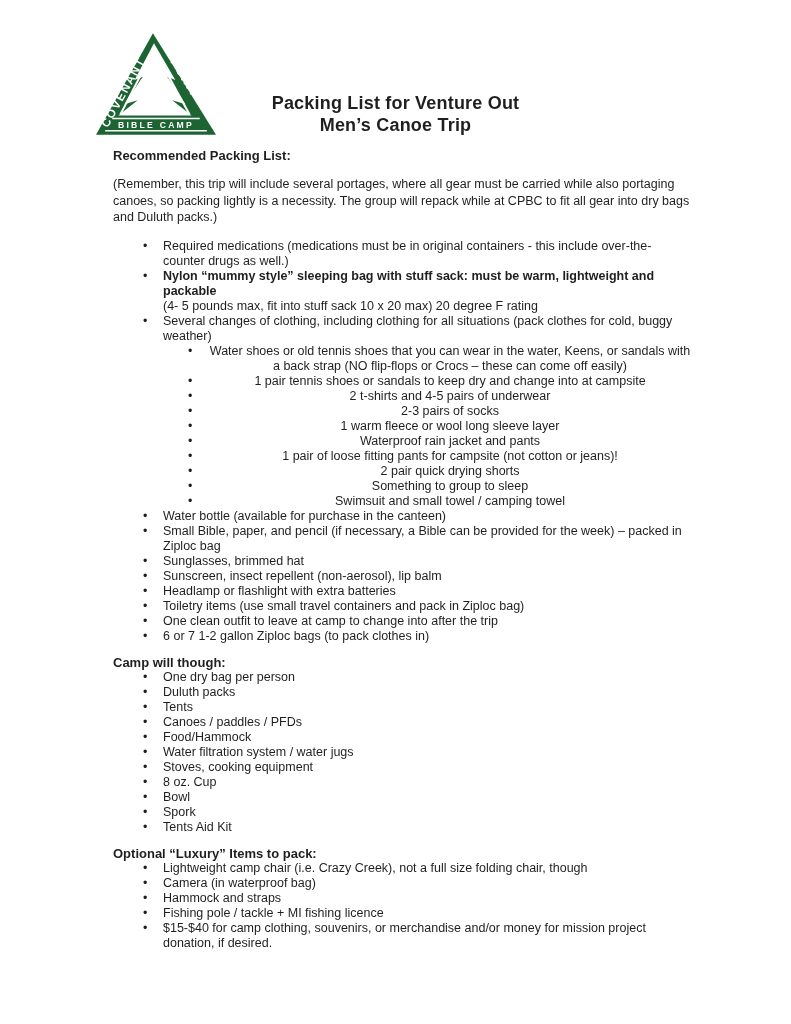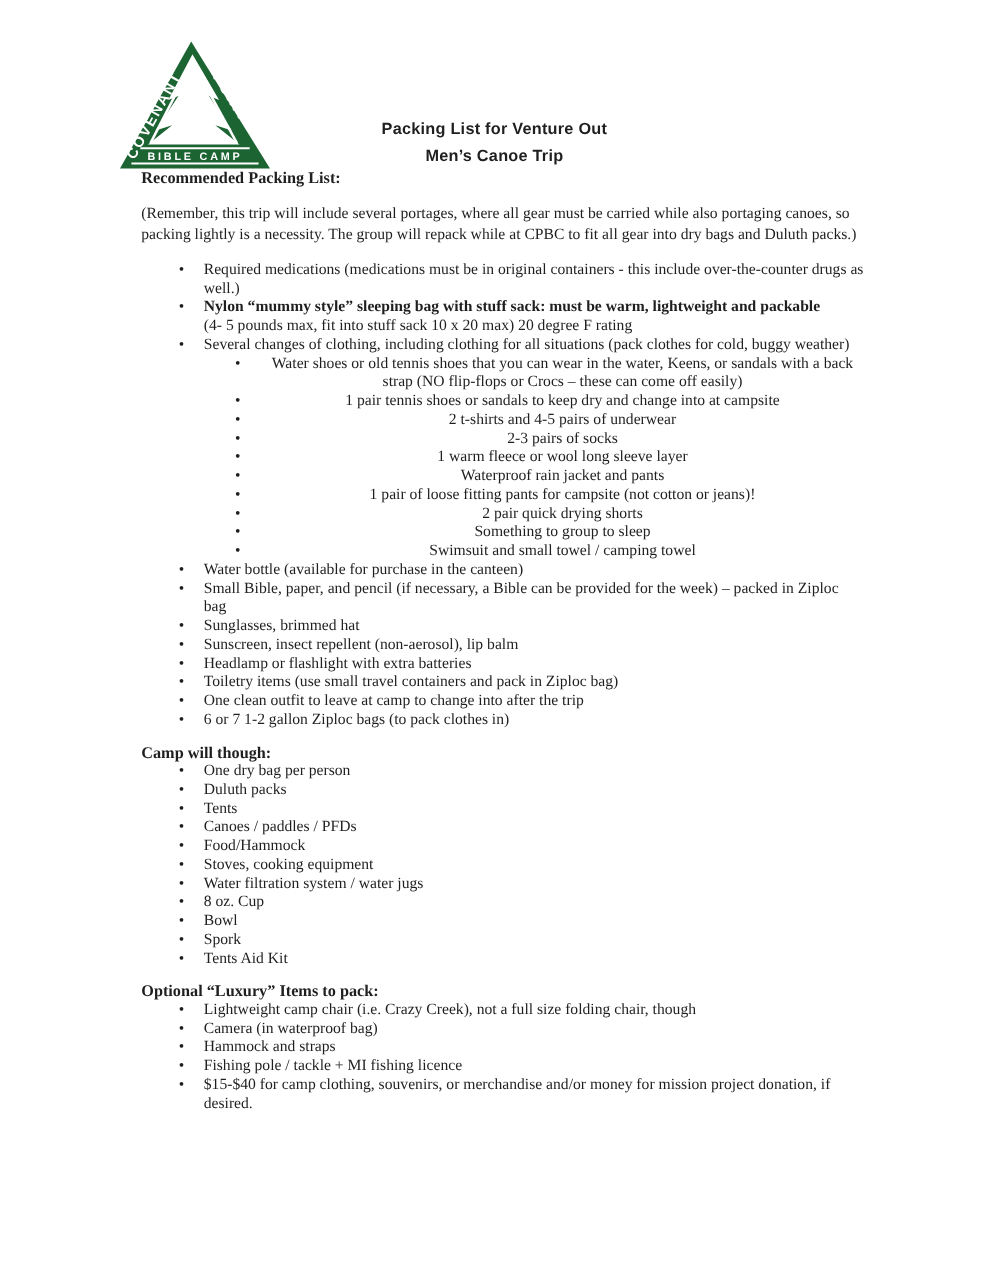--- a/index.html
+++ b/index.html
@@ -7,26 +7,26 @@
     position:relative;
     width:791px;height:1024px;
     background:#ffffff;
     font-family:"Liberation Sans",sans-serif;
     color:#1f1f1f;
     overflow:hidden;
   }
   .logo{position:absolute;left:96px;top:33px;width:120px;height:104px;}
   .titles{
     position:absolute;left:0;top:92px;width:100%;
-    text-align:center;font-weight:700;font-size:13px;line-height:22px;
+    text-align:center;font-weight:700;font-size:18px;line-height:22px;
     letter-spacing:0.2px;
   }
   .content{
-    position:absolute;left:113px;top:134px;width:578px;
-    font-size:12.5px;line-height:15px;font-family:Liberation Serif, serif;
+    position:absolute;left:113px;top:148px;width:578px;
+    font-size:12.5px;line-height:15px;
   }
   .h{font-weight:700;font-size:13px;line-height:15px;}
   .sec{margin-top:11px;}
   .intro{margin:13px 0 0 0;line-height:16.5px;}
   ul{list-style:none;margin:0;padding:0;}
   ul.gap-top{margin-top:13px;}
   .lvl1>li{position:relative;padding-left:50px;}
   .lvl1>li::before{content:"\2022";position:absolute;left:30px;top:0;}
   .lvl2>li{position:relative;padding-left:46px;text-align:center;}
   .lvl2>li::before{content:"\2022";position:absolute;left:25px;top:0;}
@@ -90,22 +90,22 @@
         <li><span>6 or 7 1-2 gallon Ziploc bags (to pack clothes in)</span></li>
       </ul>
 
     <div class="h sec">Camp will though:</div>
     <ul class="lvl1">
         <li><span>One dry bag per person</span></li>
         <li><span>Duluth packs</span></li>
         <li><span>Tents</span></li>
         <li><span>Canoes / paddles / PFDs</span></li>
         <li><span>Food/Hammock</span></li>
+        <li><span>Water filtration system / water jugs</span></li>
         <li><span>Stoves, cooking equipment</span></li>
-        <li><span>Water filtration system / water jugs</span></li>
         <li><span>8 oz. Cup</span></li>
         <li><span>Bowl</span></li>
         <li><span>Spork</span></li>
         <li><span>Tents Aid Kit</span></li>
       </ul>
 
     <div class="h sec">Optional “Luxury” Items to pack:</div>
     <ul class="lvl1">
         <li><span>Lightweight camp chair (i.e. Crazy Creek), not a full size folding chair, though</span></li>
         <li><span>Camera (in waterproof bag)</span></li>

